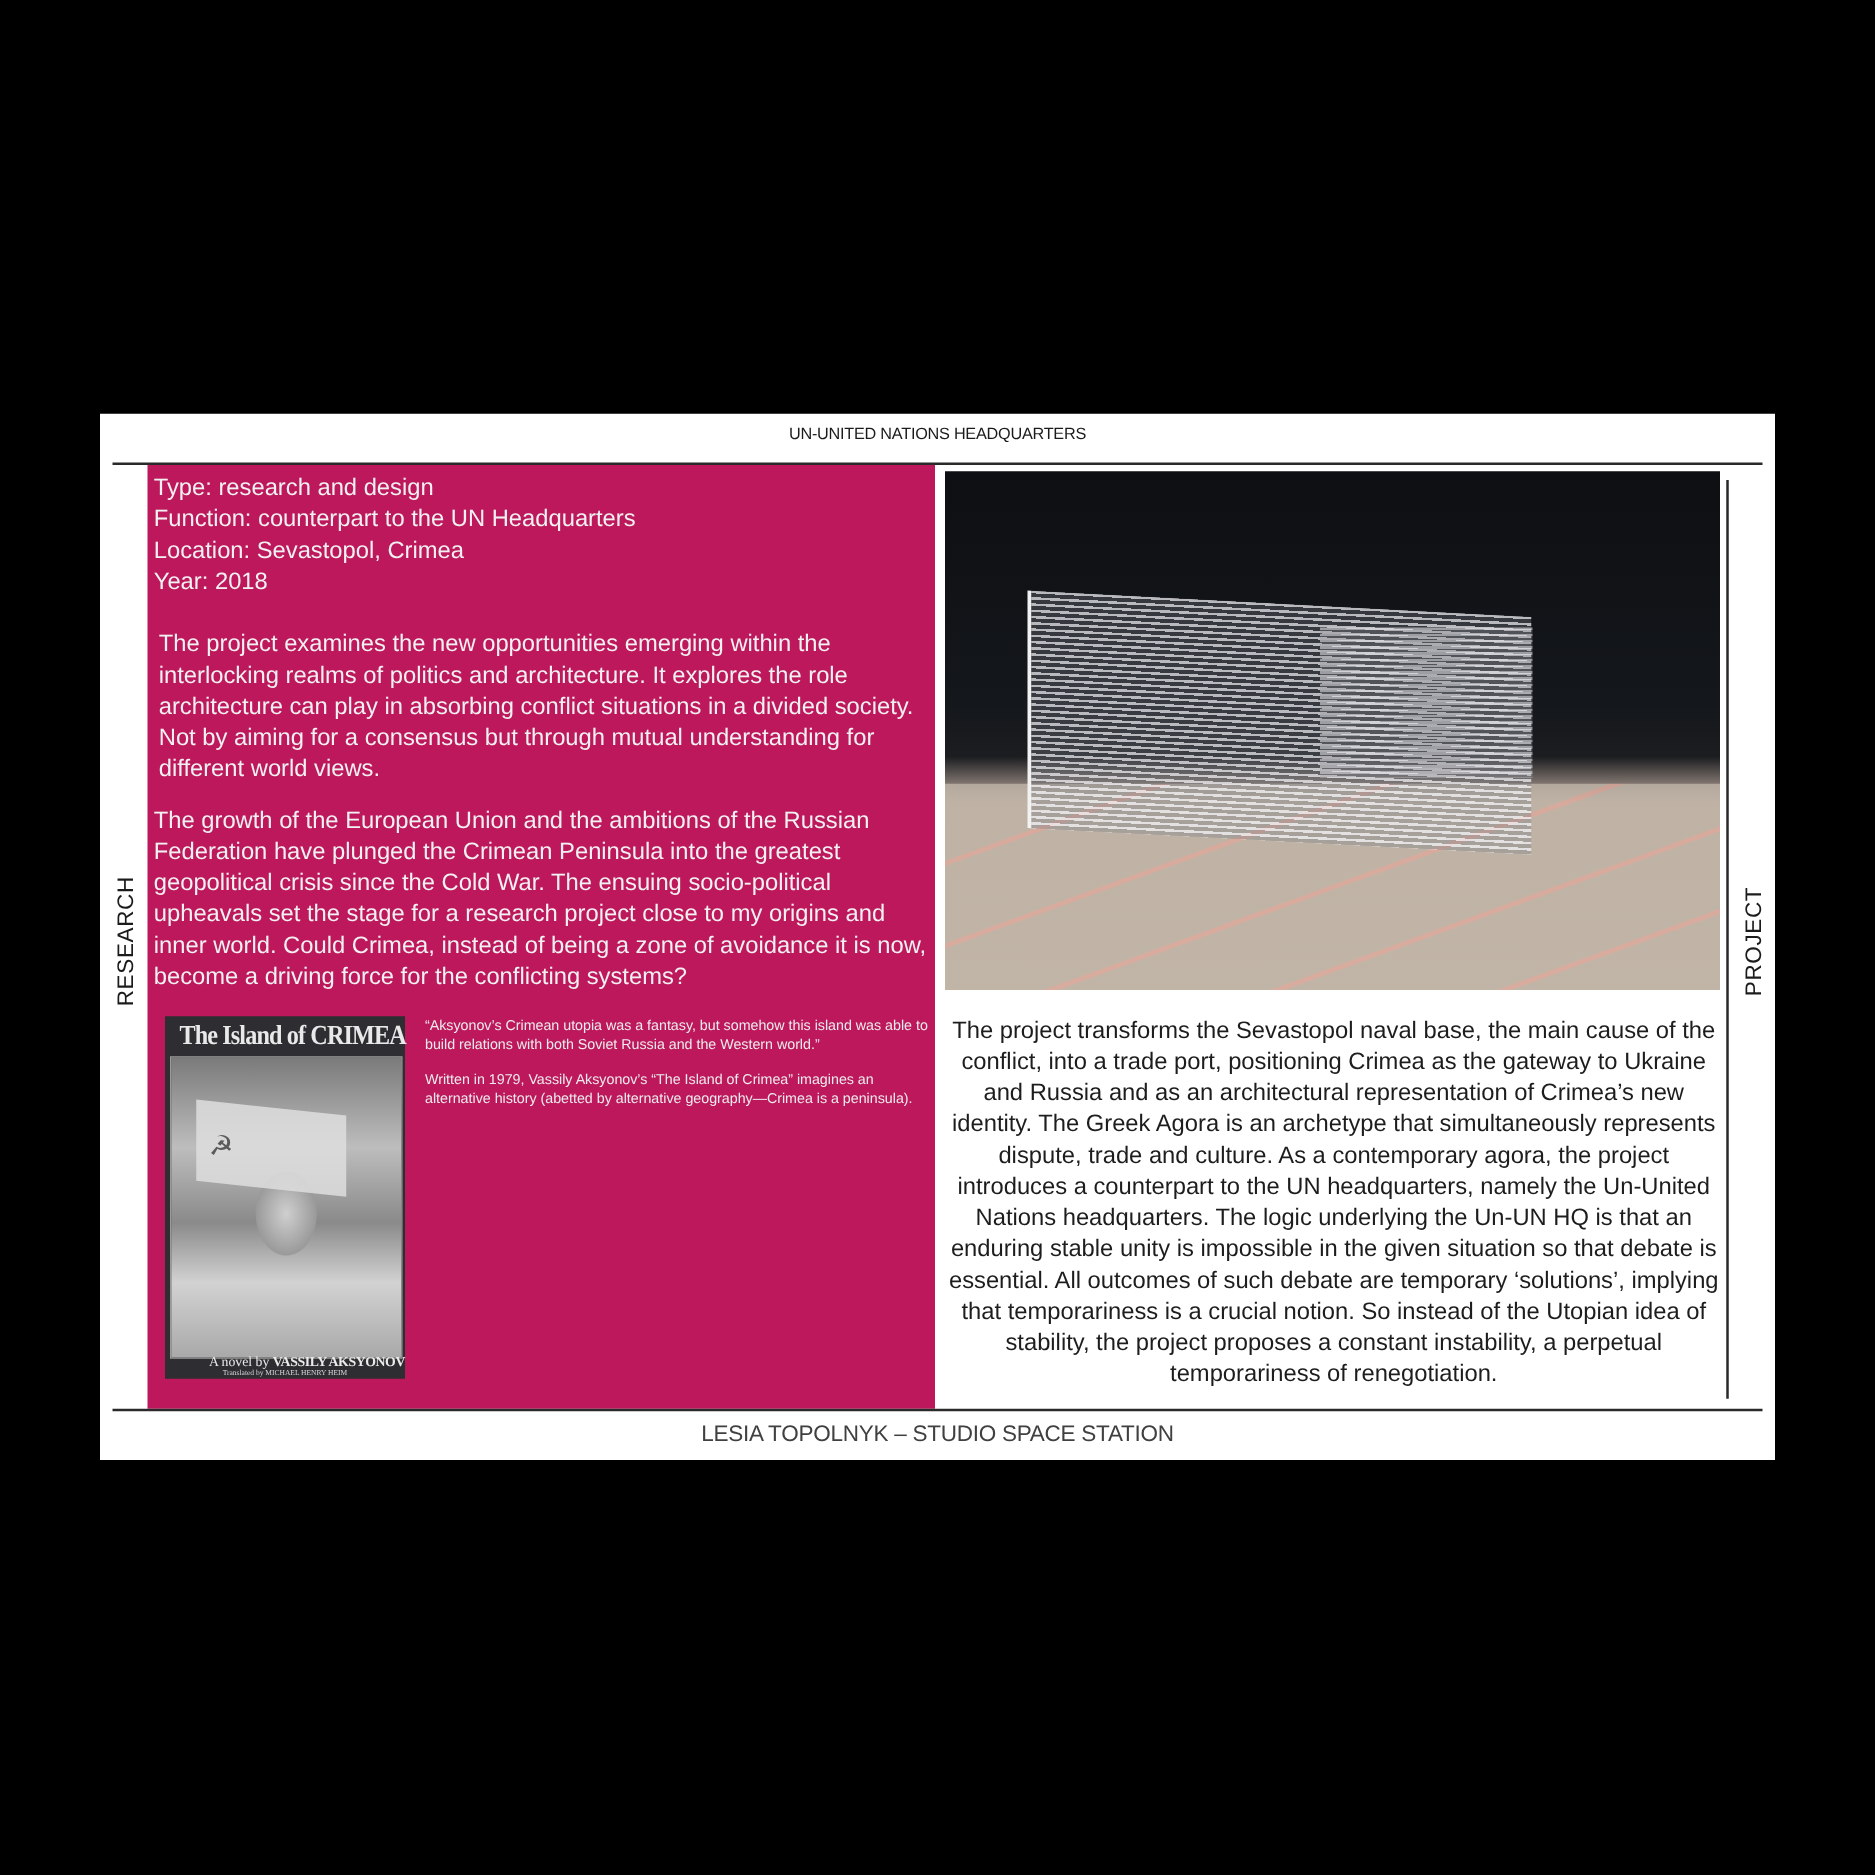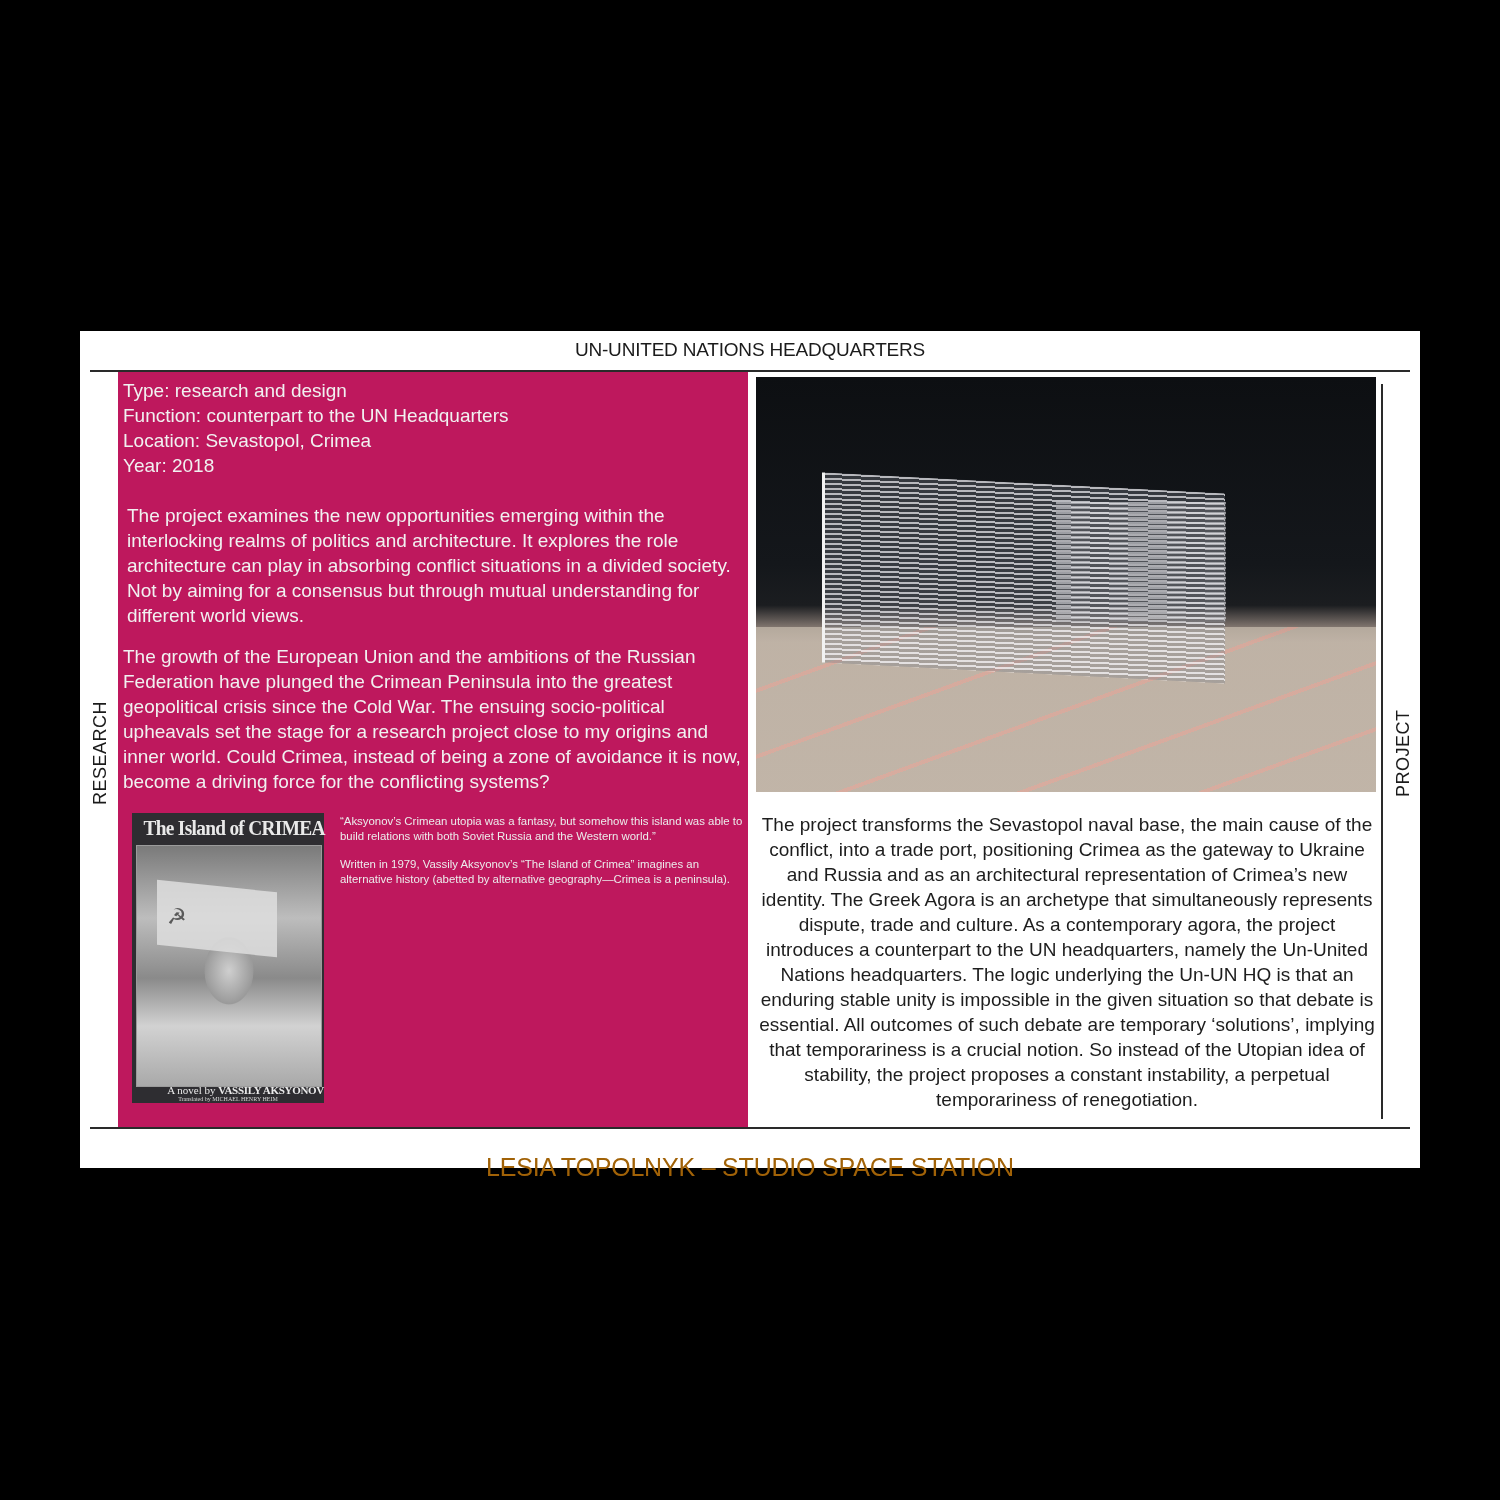--- a/index.html
+++ b/index.html
@@ -7,31 +7,31 @@
     width: 1500px; height: 1500px; background: #000;
     position: relative; overflow: hidden;
     font-family: "Liberation Sans", "DejaVu Sans", sans-serif;
   }
   .sheet {
     position: absolute; left: 80px; top: 331px; width: 1340px; height: 837px;
     background: #fff;
   }
   .title {
     position: absolute; left: 0; top: 8px; width: 100%; text-align: center;
-    font-size: 19px; color: #1b1b1b; letter-spacing: -0.2px;
+    font-size: 13px; color: #1b1b1b; letter-spacing: -0.2px;
   }
   .rule-top {
     position: absolute; left: 10px; top: 39px; width: 1320px; height: 2px; background: #2a2a2a;
   }
   .rule-bottom {
     position: absolute; left: 10px; top: 796px; width: 1320px; height: 2px; background: #2a2a2a;
   }
   .footer {
     position: absolute; left: 0; top: 806px; width: 100%; text-align: center;
-    font-size: 25px; color: #a16207; letter-spacing: -0.2px; margin-top: 16px;
+    font-size: 18px; color: #404040; letter-spacing: -0.2px;
   }
   .side-label {
     position: absolute; font-size: 18px; color: #1b1b1b; letter-spacing: 0.5px;
     transform-origin: left top; white-space: nowrap;
   }
   .side-research { left: 10px; top: 474px; transform: rotate(-90deg); }
   .side-project { left: 1313px; top: 466px; transform: rotate(-90deg); }
   .vline-right {
     position: absolute; left: 1301px; top: 53px; width: 2px; height: 735px; background: #2a2a2a;
   }

